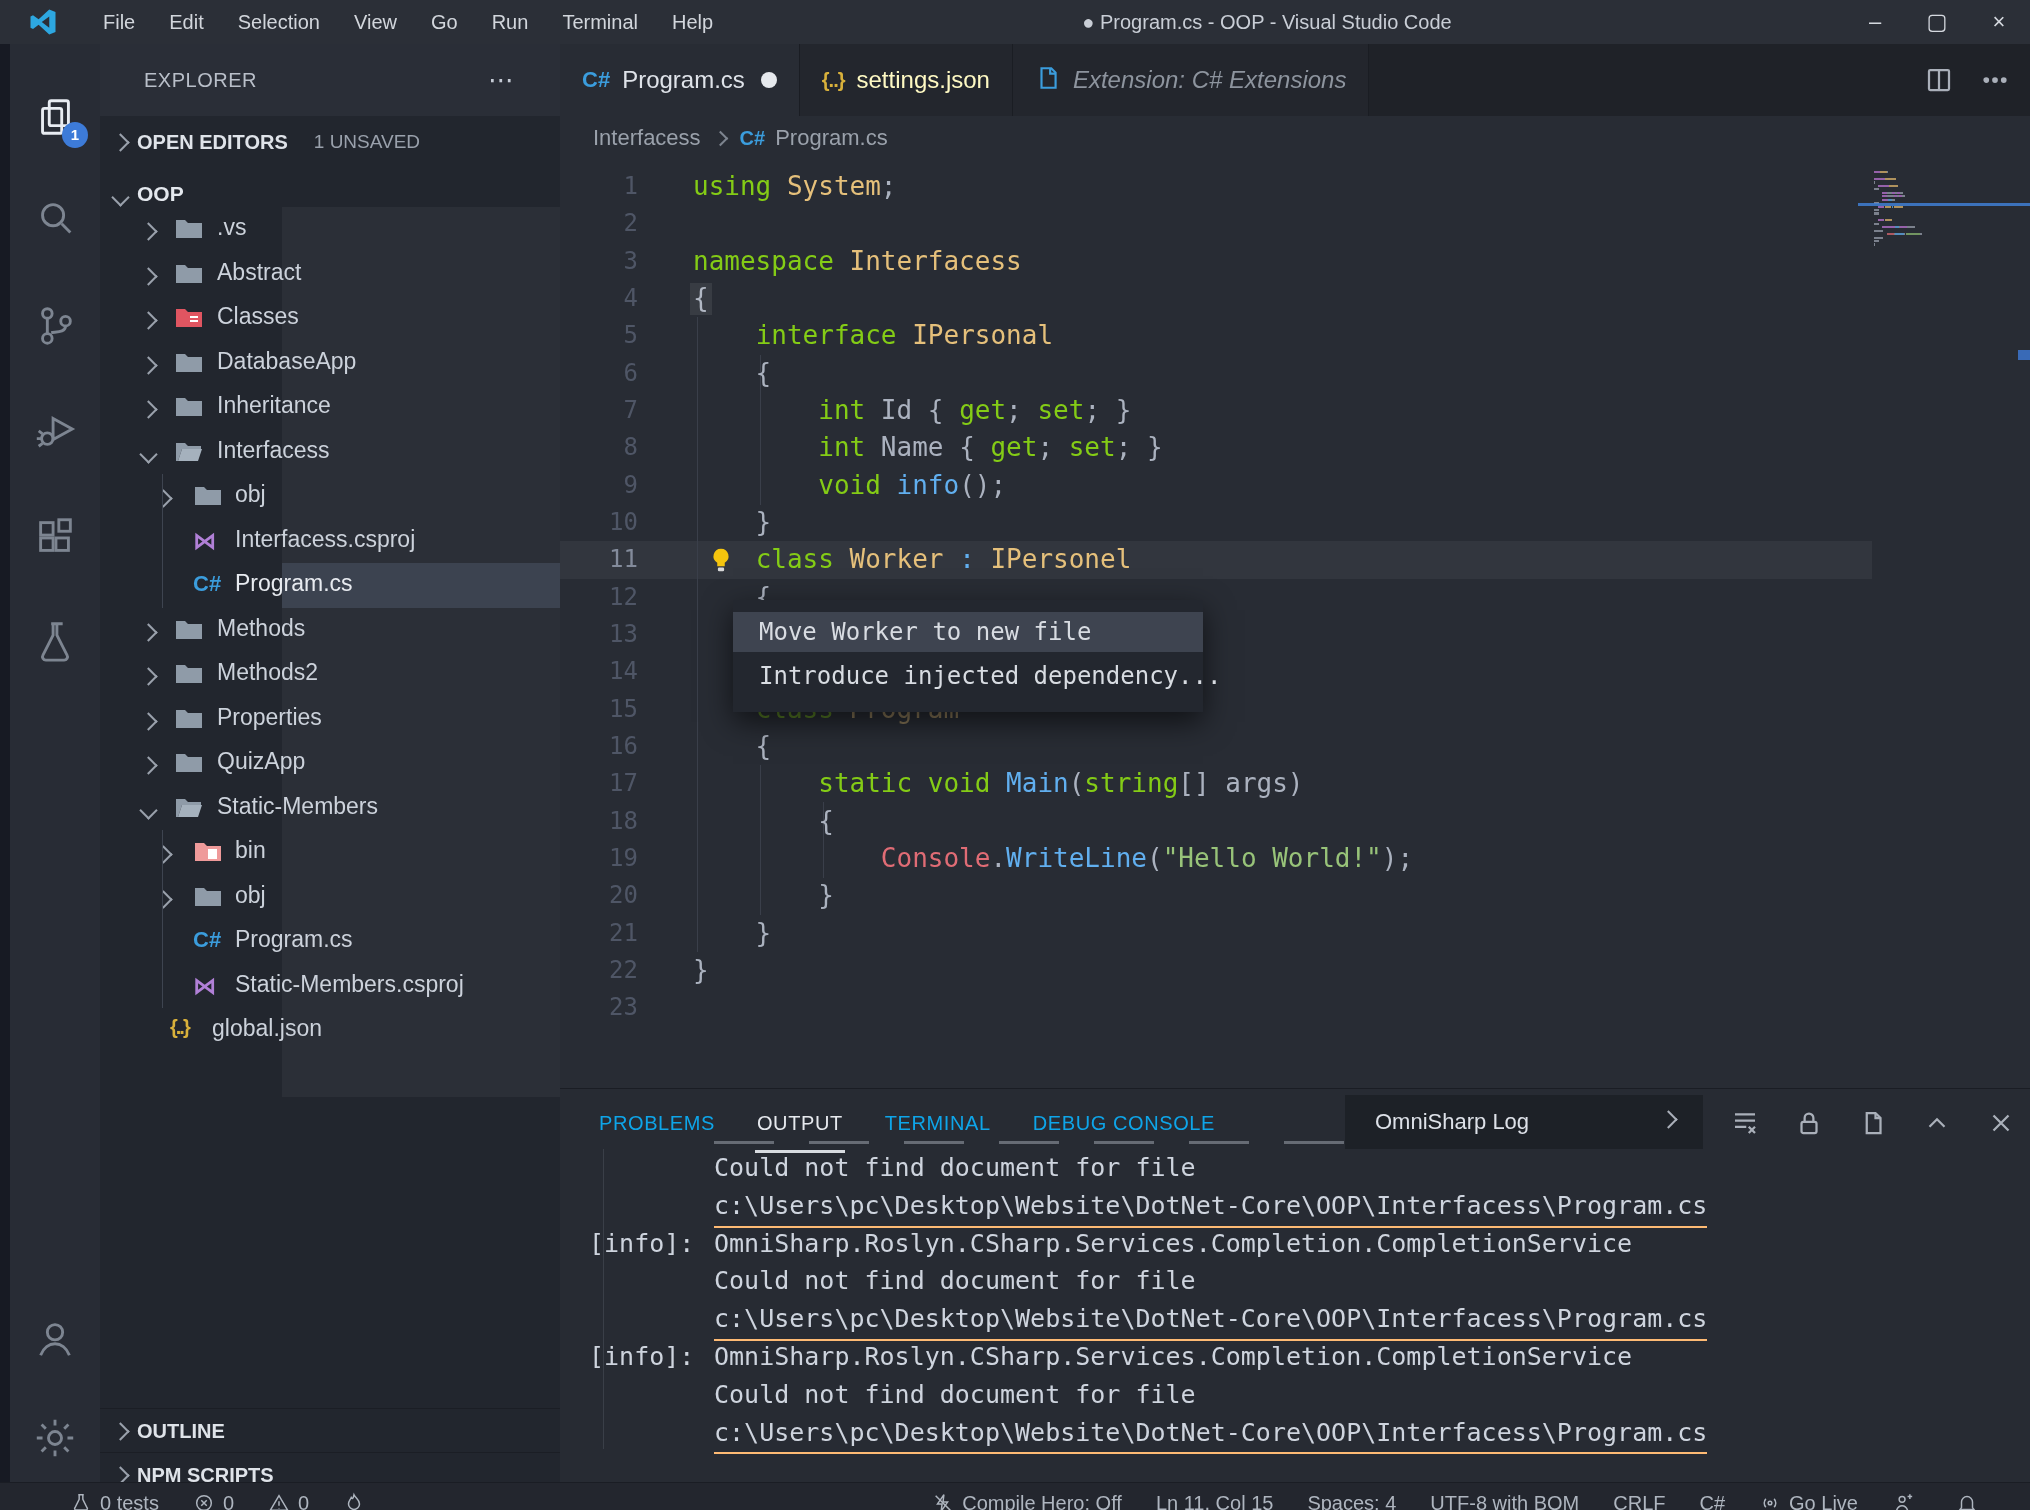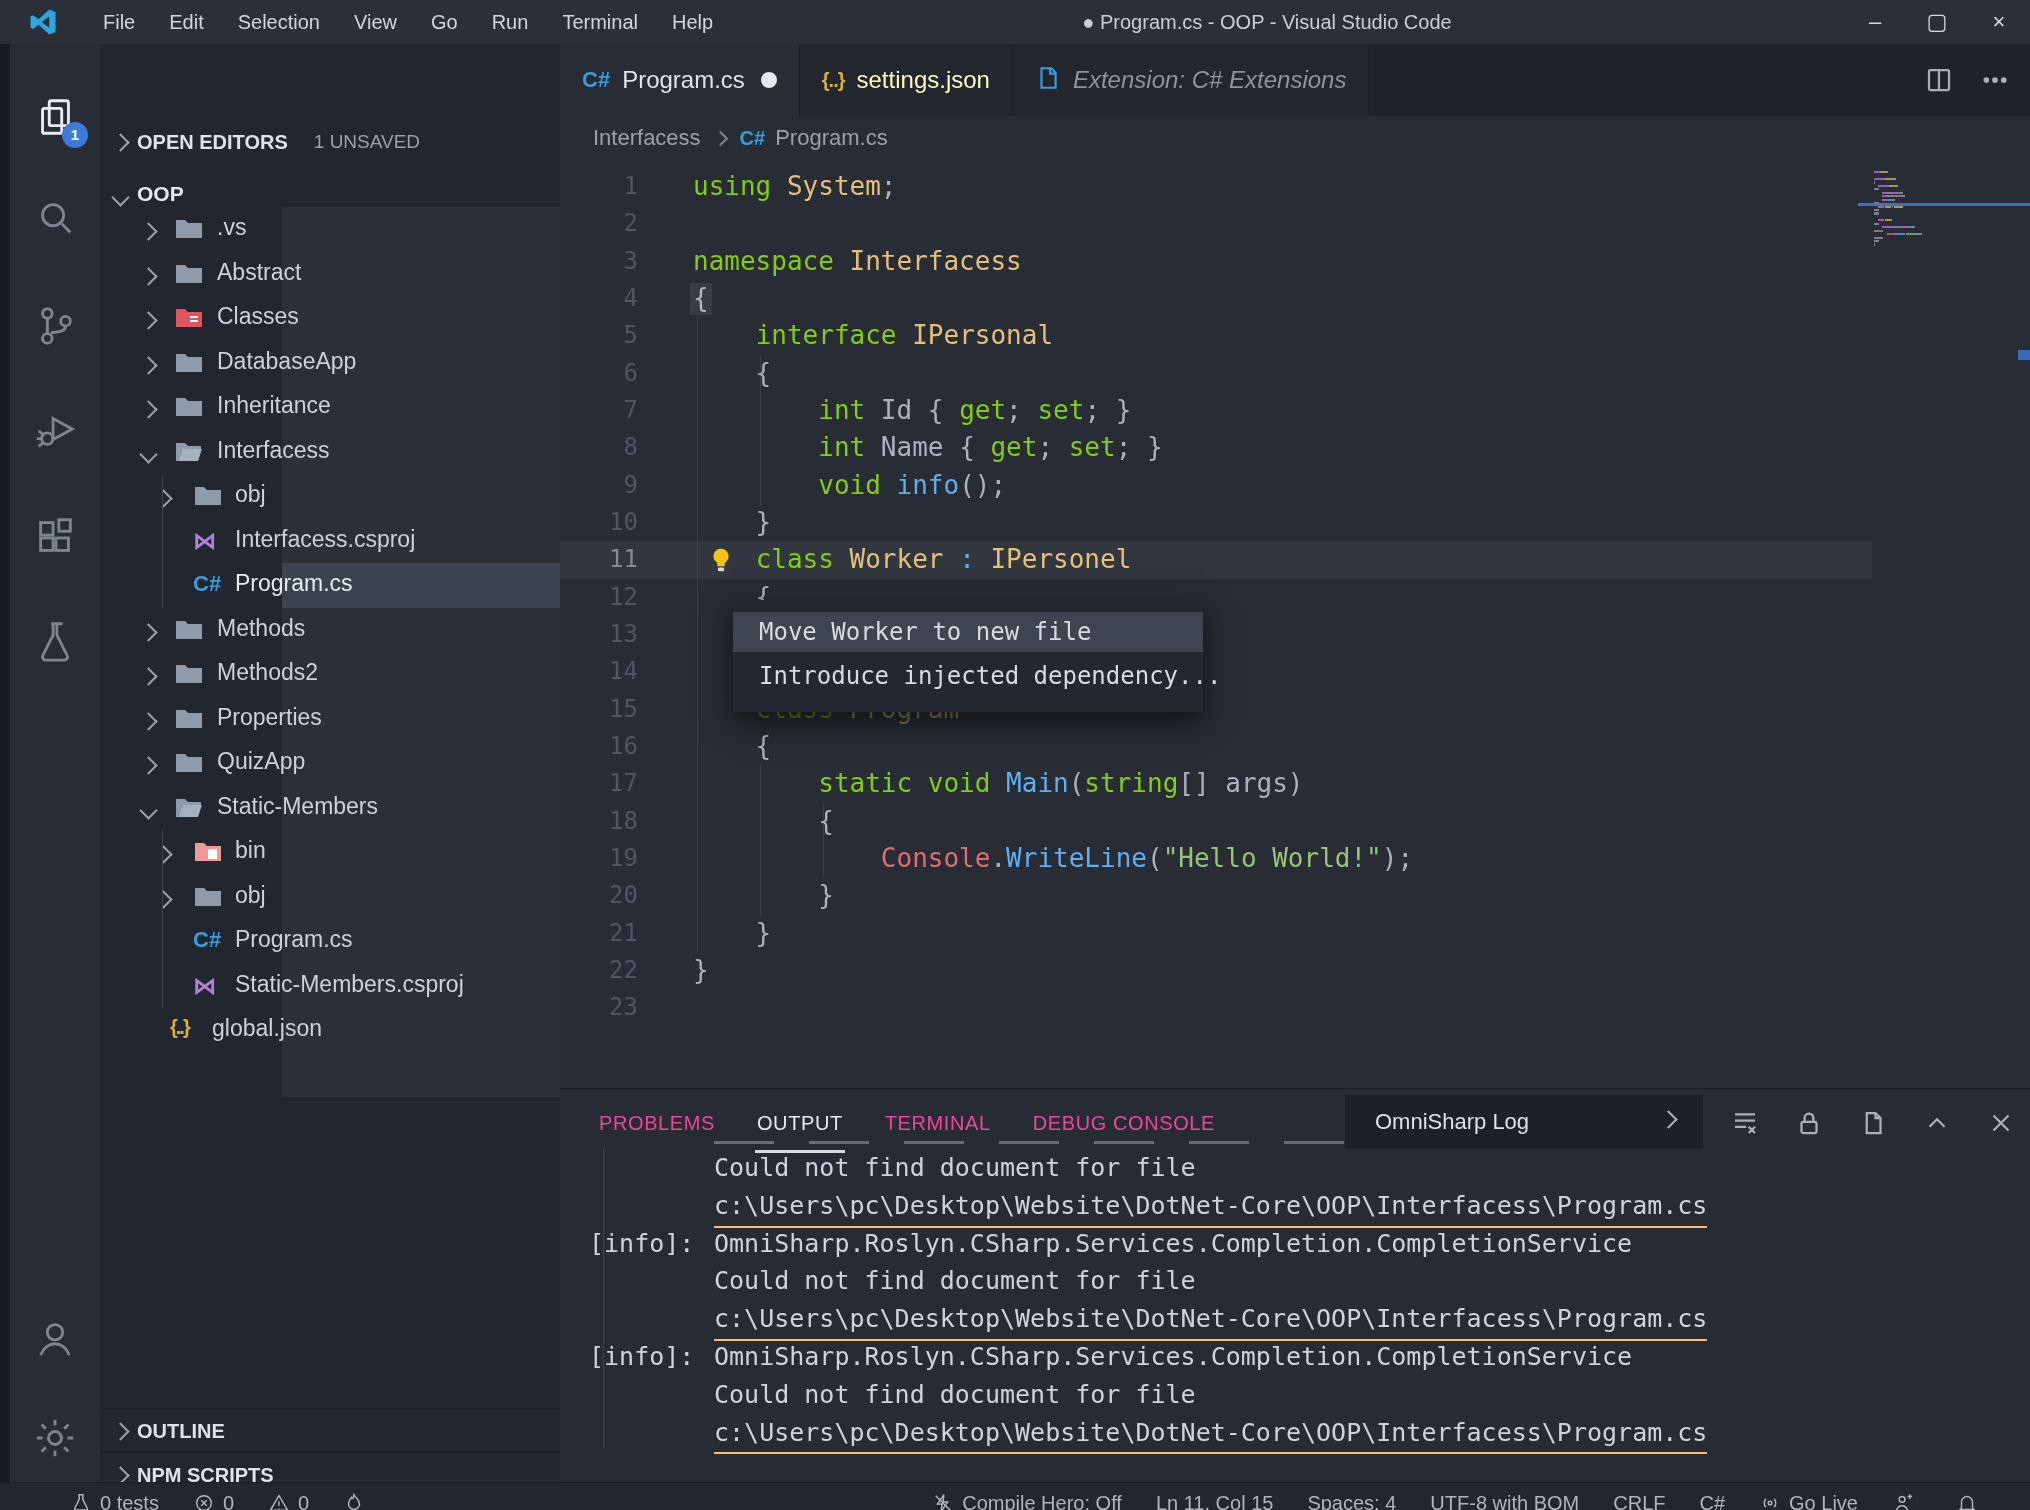--- a/index.html
+++ b/index.html
@@ -82,21 +82,21 @@
   .ctx-item{position:absolute;left:0;width:470px;height:40px;line-height:40px;color:#d8dce2;font-size:24px;padding-left:26px;box-sizing:border-box;white-space:nowrap;}
   .ctx-item.selected{background:#3e4450;}
   
   #minimap{position:absolute;left:1314px;top:127px;width:130px;height:140px;}
   .mm-bar{position:absolute;height:2.2px;opacity:.85;}
   #mm-curline{position:absolute;left:1298px;top:159px;width:172px;height:3px;background:#3f7fd4;opacity:.85;}
   #scroll-marker{position:absolute;left:1458px;top:306px;width:12px;height:10px;background:#3d7bd8;opacity:.8;}
   
   #panel{position:absolute;left:560px;top:1088px;width:1470px;height:394px;background:#272b33;border-top:1px solid #1a1d24;}
   #panel-tabs{position:absolute;left:37px;top:0;height:68px;display:flex;align-items:center;}
-  .ptab{color:#ec4899;font-size:20px;letter-spacing:.6px;margin-right:38px;position:relative;padding:0 2px;height:68px;line-height:68px;}
+  .ptab{color:#0ea5e9;font-size:20px;letter-spacing:.6px;margin-right:38px;position:relative;padding:0 2px;height:68px;line-height:68px;}
   .ptab.active{color:#e6e9ee;}
   .ptab.active::after{content:"";position:absolute;left:0;right:0;bottom:4px;height:3px;background:#d7dbe0;}
   #log-select{position:absolute;left:785px;top:6px;width:358px;height:54px;background:#1d2127;display:flex;align-items:center;}
   #log-select .val{color:#dde1e8;font-size:22px;margin-left:30px;}
   #log-select .chev{border-color:#aab0ba;position:absolute;right:28px;top:18px;}
   #panel-actions{position:absolute;right:14px;top:0;height:68px;display:flex;align-items:center;gap:34px;}
   #panel-actions svg{width:30px;height:30px;stroke:#aab0ba;fill:none;stroke-width:1.8;}
   #output{position:absolute;left:0;top:0;width:1470px;height:394px;overflow:hidden;}
   #out-dashes{position:absolute;left:154px;top:52px;width:960px;height:3px;opacity:.55;background:repeating-linear-gradient(90deg,#9aa0aa 0 60px,transparent 60px 95px);}
   #out-guide{position:absolute;left:43px;top:60px;width:1px;height:300px;background:#3a3f48;}
@@ -190,20 +190,24 @@
     </div>
     <div class="act-item" style="top: 1349px;">
       <svg viewBox="0 0 24 24">
         <circle cx="12" cy="12" r="3.4"></circle>
         <path d="M12 2.5v3M12 18.5v3M2.5 12h3M18.5 12h3M5 5l2.2 2.2M16.8 16.8 19 19M19 5l-2.2 2.2M7.2 16.8 5 19"></path>
       </svg>
     </div>
   </div>
 
 <div id="sidebar">
+  <div id="sidebar-header">
+    <span id="sidebar-title">EXPLORER</span>
+    <span id="sidebar-more">⋯</span>
+  </div>
   <div id="open-editors-row">
     <span class="chev right"></span>
     <span class="lbl">OPEN EDITORS</span>
     <span class="badge">1 UNSAVED</span>
   </div>
   <div id="root-row">
     <span class="chev down"></span>
     <span class="lbl">OOP</span>
   </div>
   <div id="tree-overlay"></div>

